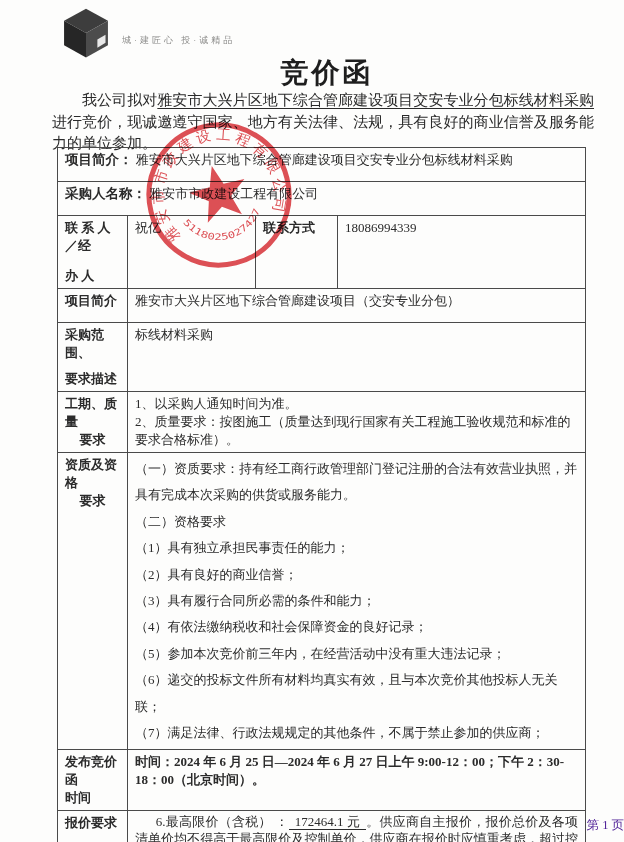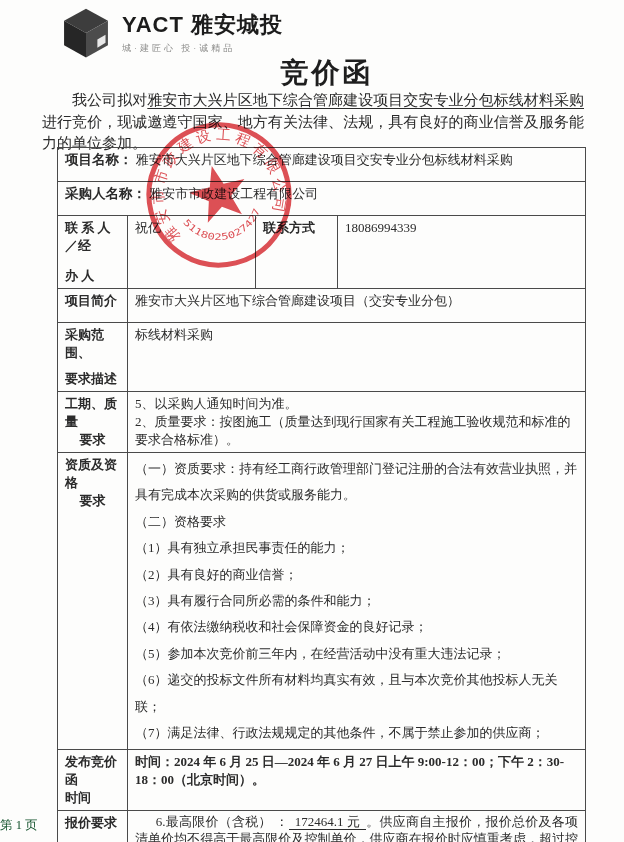--- a/index.html
+++ b/index.html
@@ -7,25 +7,25 @@
     position:relative;width:624px;height:842px;margin:0 auto;
     background:#fdfdfc;color:#262626;overflow:hidden;
     font-family:"Liberation Serif","DejaVu Serif",serif;
   }
   
   .logo-wrap{position:absolute;left:60px;top:6px;display:flex;align-items:flex-start;}
   .logo-cube{width:52px;height:54px;}
   .logo-textblock{margin-left:10px;padding-top:8px;}
   .logo-brand{font-family:"Liberation Sans","DejaVu Sans",sans-serif;
     font-weight:bold;font-size:22px;letter-spacing:1px;color:#1c1c1c;line-height:1;}
-  .logo-slogan{margin-top:6px;font-size:9px;color:#8a8a88;letter-spacing:3px;}
+  .logo-slogan{margin-top:20px;font-size:9px;color:#8a8a88;letter-spacing:3px;}
   
   .doc-title{position:absolute;left:0;top:54px;width:100%;text-align:center;
     font-size:28px;font-weight:bold;letter-spacing:3px;color:#1e1e1e;padding-left:15px;}
-  .intro{position:absolute;left:42px;top:90px;width:542px;
+  .intro{position:absolute;left:52px;top:90px;width:542px;
     font-size:15px;line-height:21.5px;text-align:justify;text-indent:2em;color:#2a2a2a;}
   .intro .u{text-decoration:underline;text-underline-offset:3px;}
   
   table.bid{position:absolute;left:57px;top:147px;width:528px;
     border-collapse:collapse;table-layout:fixed;}
   table.bid td{border:1px solid #4a4a4a;padding:3px 7px;vertical-align:top;
     font-size:13px;line-height:18px;color:#2b2b2b;}
   td.lbl{font-weight:bold;font-size:13.5px;}
   td.lbl .l2{display:block;}
   .lbl-center{text-align:center;}
@@ -37,57 +37,56 @@
   .scope-lbl .l2{margin-top:8px;}
   .contact-lbl .l2{margin-top:12px;}
   .quote-cell p{margin:0;line-height:16.5px;text-align:justify;}
   .quote-cell p{text-indent:1.6em;}
   .price-u{border-bottom:1px solid #2b2b2b;padding:0 6px;}
   .pub-cell{line-height:20px;font-weight:bold;}
   
   .stamp{position:absolute;left:144px;top:120px;width:150px;height:150px;
     transform:rotate(-14deg);opacity:0.87;mix-blend-mode:multiply;pointer-events:none;}
   
-  .footer{position:absolute;left:0;top:817px;width:100%;text-align:left;
-    font-size:12.5px;color:#14532d;}
+  .footer{position:absolute;left:0;top:817px;width:100%;text-align:right;
+    font-size:12.5px;color:#4c1d95;}
 </style>
 </head>
 <body>
 
 <div class="page">
 
   <div class="logo-wrap">
     <svg class="logo-cube" viewBox="0 0 64 66">
       <polygon points="32,3 59,18 32,33 5,18" fill="#3d3d3d"></polygon>
       <polygon points="5,18 32,33 32,63 5,48" fill="#262626"></polygon>
       <polygon points="59,18 59,48 32,63 32,33" fill="#4c4c4c"></polygon>
       <polygon points="46,41 56,35 56,45 46,51" fill="#e9e9e9"></polygon>
     </svg>
     <div class="logo-textblock">
-      <div class="logo-brand">YACT 雅安城投</div>
       <div class="logo-slogan">城·建匠心 投·诚精品</div>
     </div>
   </div>
 
   <div class="doc-title">竞价函</div>
 
   <div class="intro"><span>我公司拟对</span><span class="u">雅安市大兴片区地下综合管廊建设项目交安专业分包标线材料采购</span><span>进行竞价，现诚邀遵守国家、地方有关法律、法规，具有良好的商业信誉及服务能力的单位参加。</span></div>
 
   <table class="bid">
     <colgroup>
         <col style="width:70px">
         <col style="width:128px">
         <col style="width:82px">
         <col style="width:248px">
       </colgroup>
 
     <tbody>
         <tr style="height:34px">
       <td colspan="4">
-        <span class="inline-lbl">项目名称：</span>
+        <span class="inline-lbl">项目简介：</span>
         <span>雅安市大兴片区地下综合管廊建设项目交安专业分包标线材料采购</span>
       </td>
     </tr>
 
     <tr style="height:34px">
       <td colspan="4">
         <span class="inline-lbl">采购人名称：</span>
         <span>雅安市市政建设工程有限公司</span>
       </td>
     </tr>
@@ -114,21 +113,21 @@
       </td>
       <td colspan="3">标线材料采购</td>
     </tr>
 
     <tr style="height:55px">
       <td class="lbl lbl-center vmid">
         <span class="l1">工期、质量</span>
         <span class="l2">要求</span>
       </td>
       <td colspan="3">
-        <span class="sched-line">5、以采购人通知时间为准。</span>
+        <span class="sched-line">1、以采购人通知时间为准。</span>
         <span class="sched-line">2、质量要求：按图施工（质量达到现行国家有关工程施工验收规范和标准的要求合格标准）。</span>
       </td>
     </tr>
 
     <tr style="height:263px">
       <td class="lbl lbl-center vmid">
         <span class="l1">资质及资格</span>
         <span class="l2">要求</span>
       </td>
       <td colspan="3" class="qual-cell">

